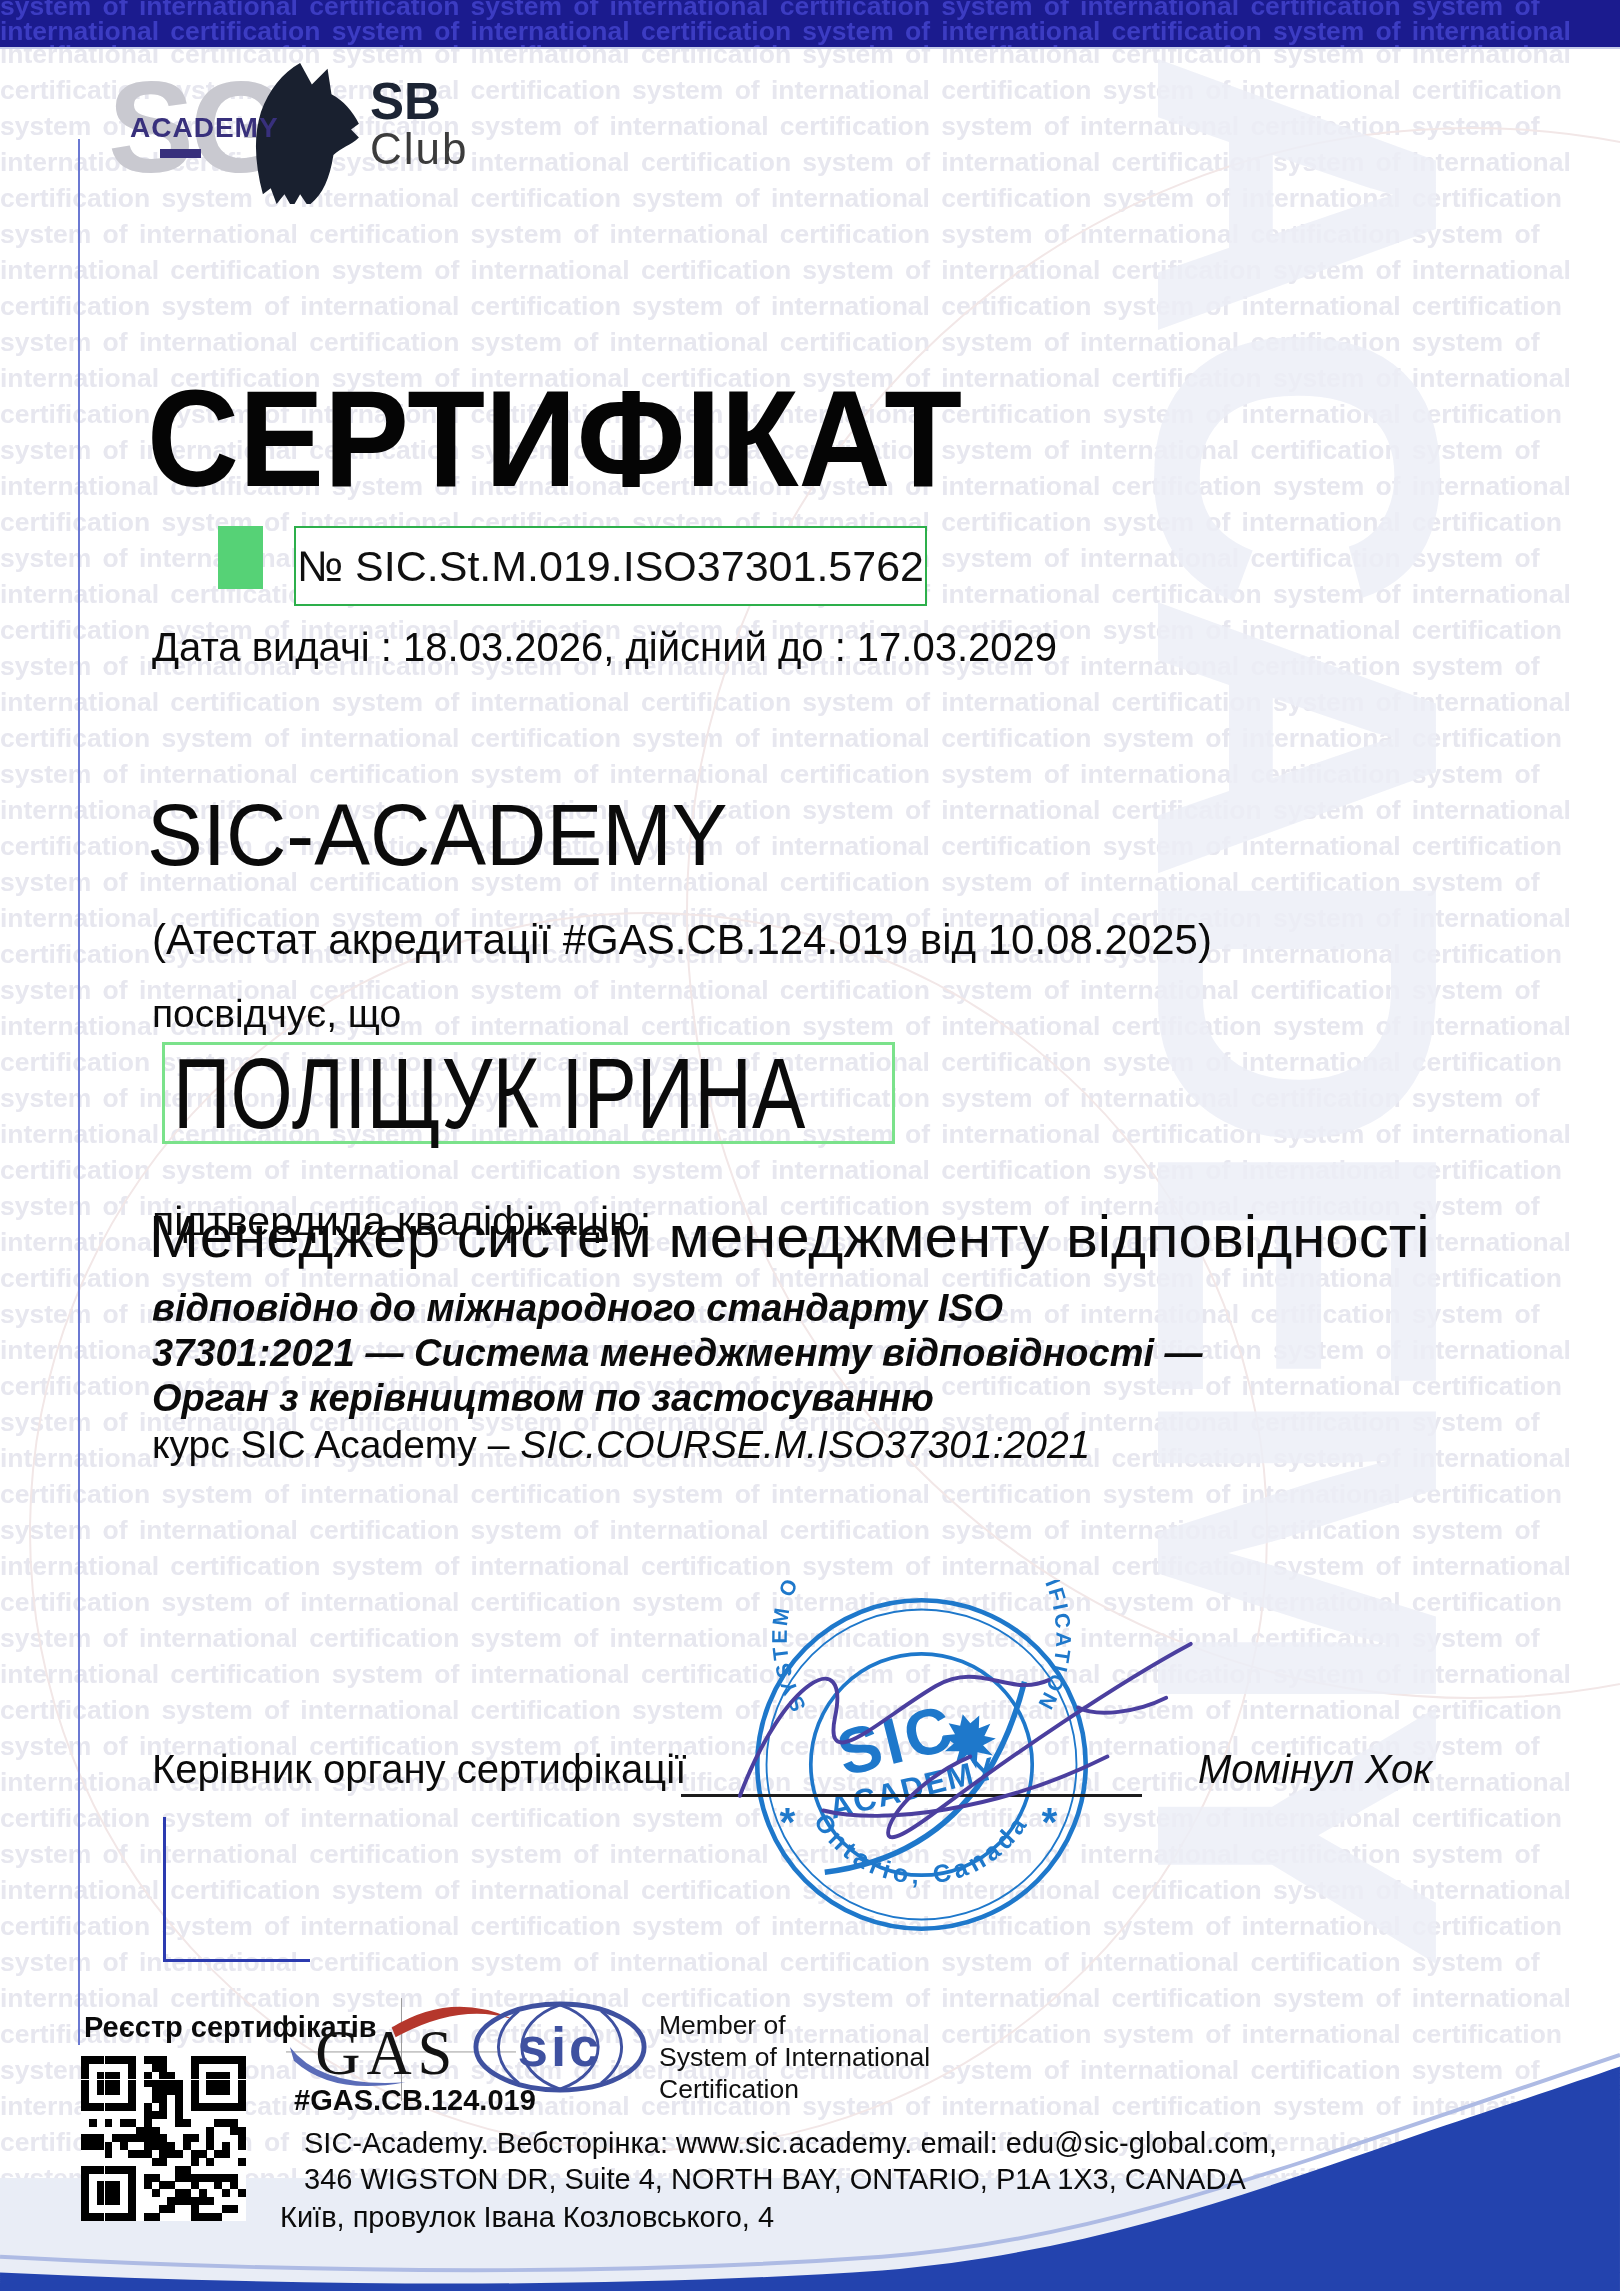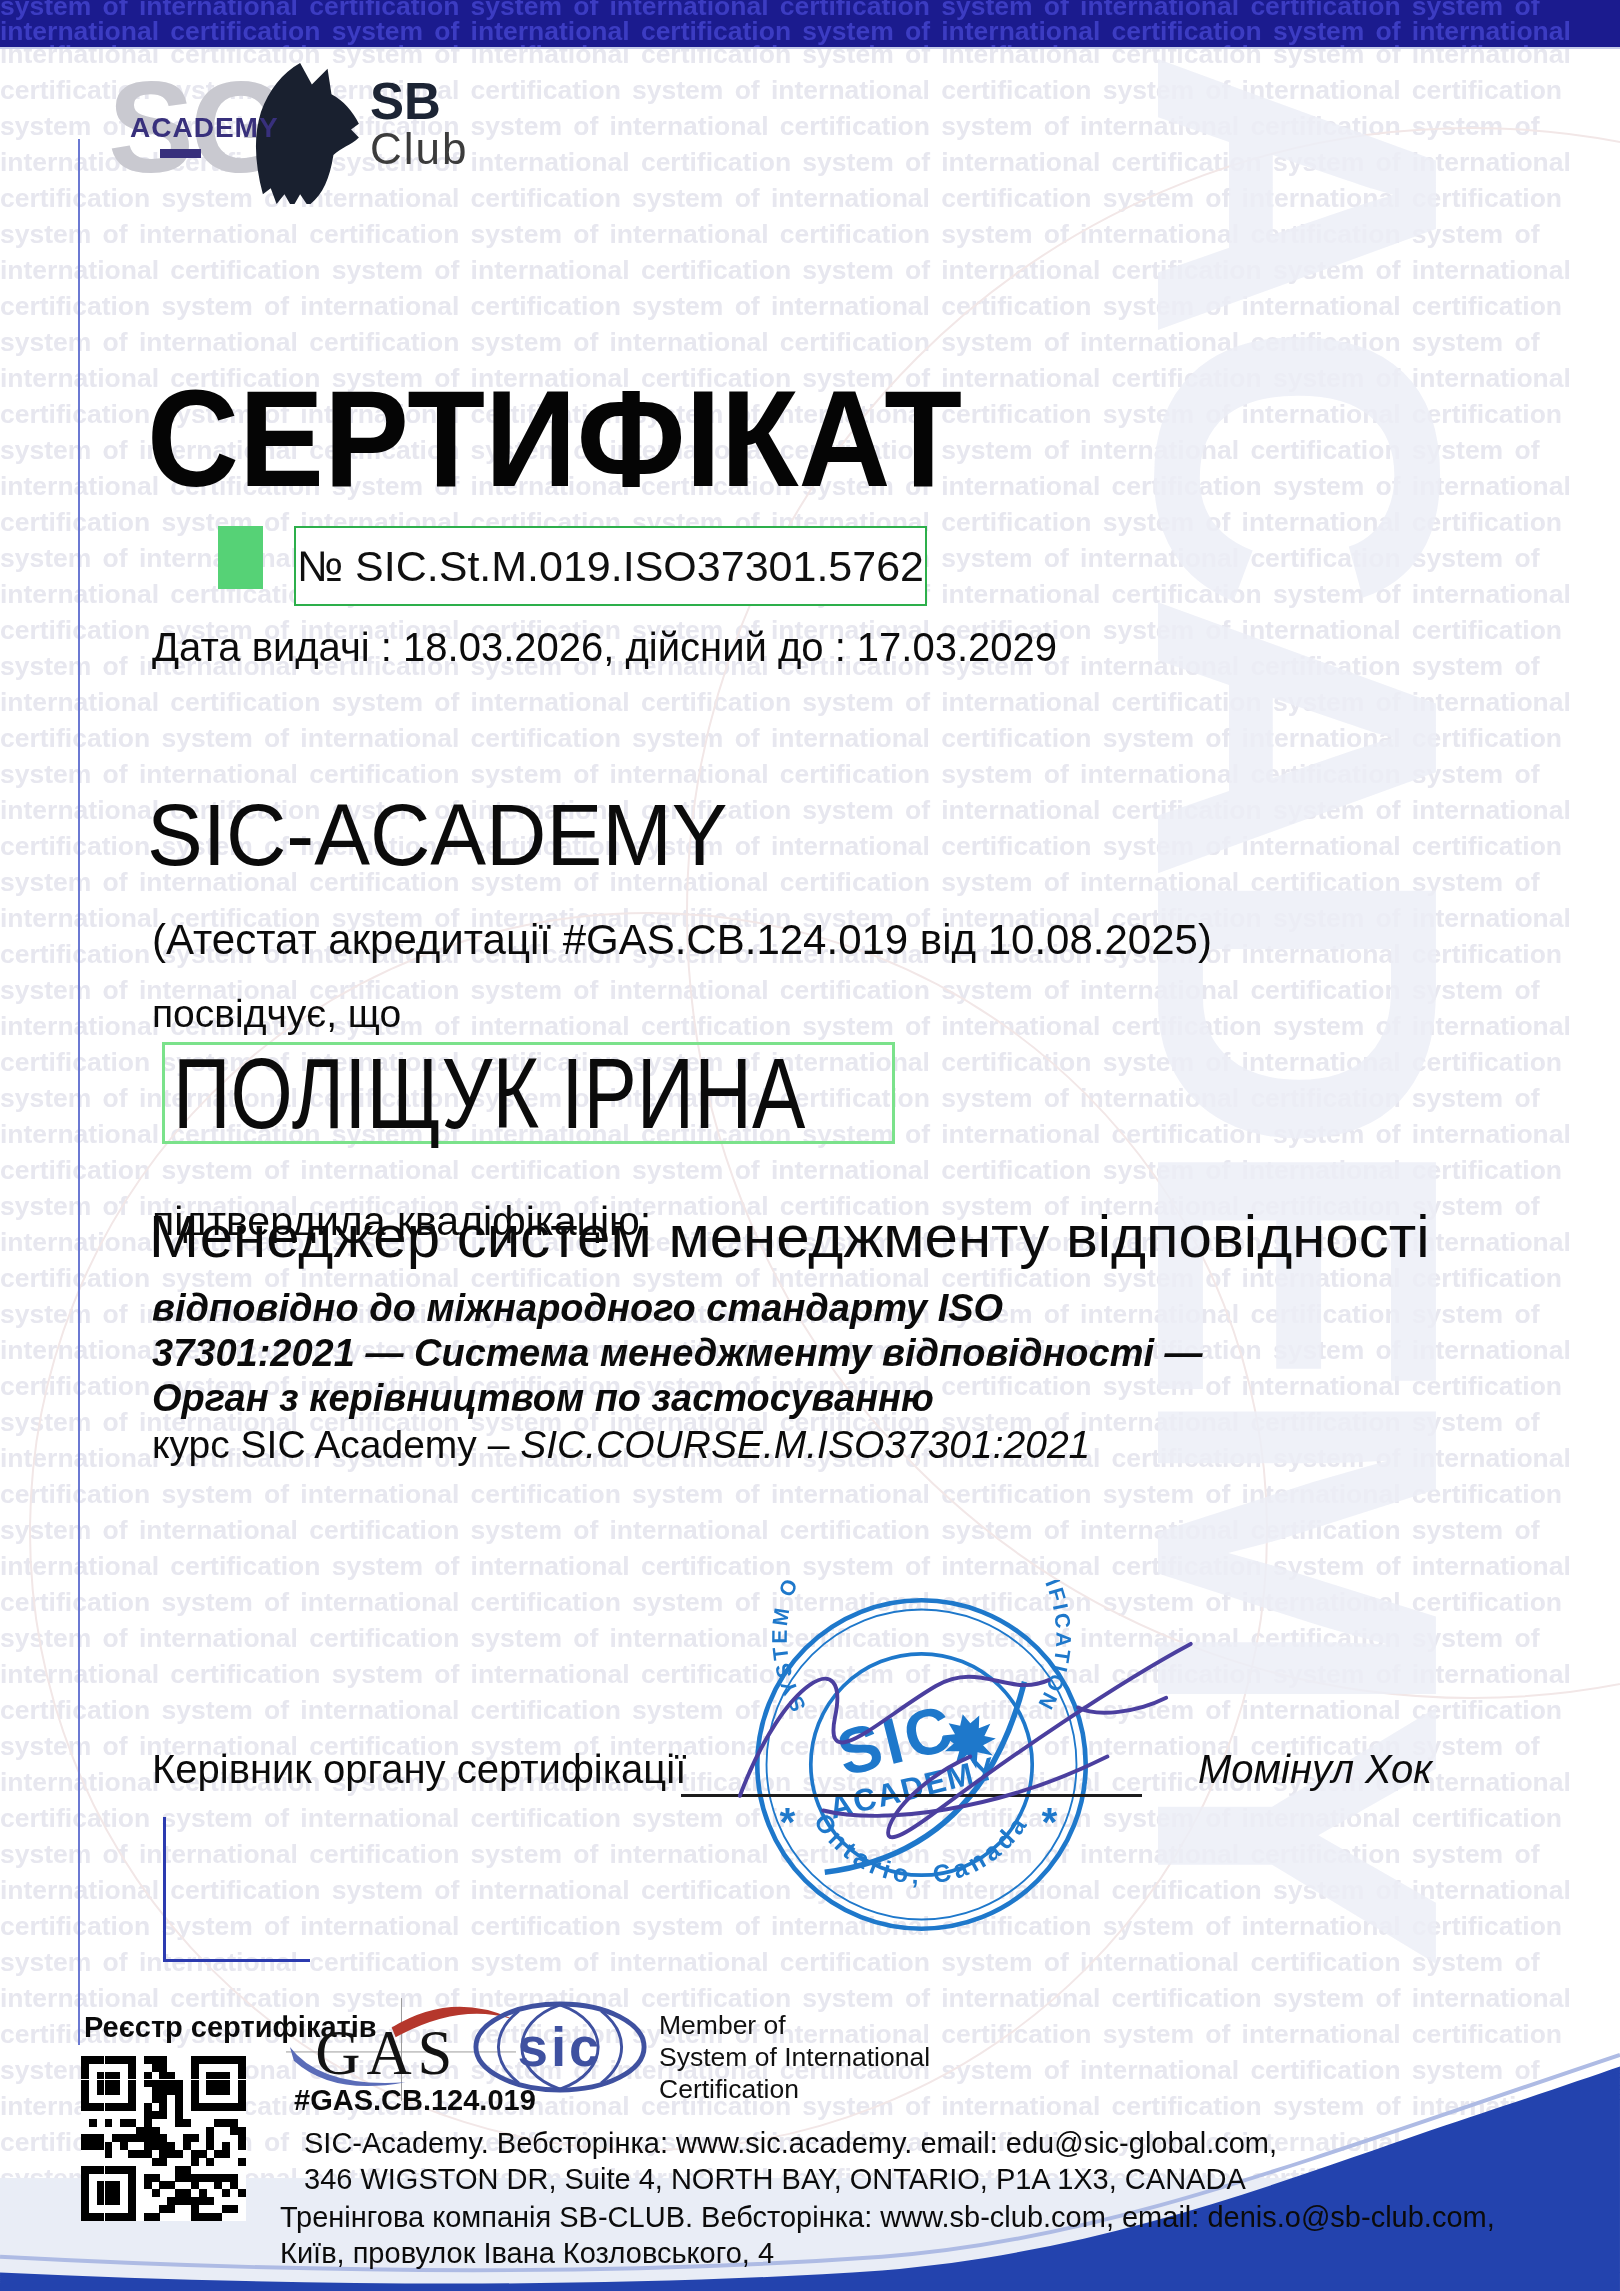--- a/index.html
+++ b/index.html
@@ -419,18 +419,17 @@
     <div>Member of</div>
     <div>System of International</div>
     <div>Certification</div>
   </div>
 
   <div class="addr">
     <div>SIC-Academy. Вебсторінка: www.sic.academy. email: edu@sic-global.com,</div>
     <div>346 WIGSTON DR, Suite 4, NORTH BAY, ONTARIO, P1A 1X3, CANADA</div>
   </div>
   <div class="addr2">
-    <div>Тренінгова компанія SB-CLUB. Вебсторінка: www.sb-club.com, email: denis.o@sb-club.com,</div>
     <div>Київ, провулок Івана Козловського, 4</div>
   </div>
 
 </div>
 
 
 </body></html>

